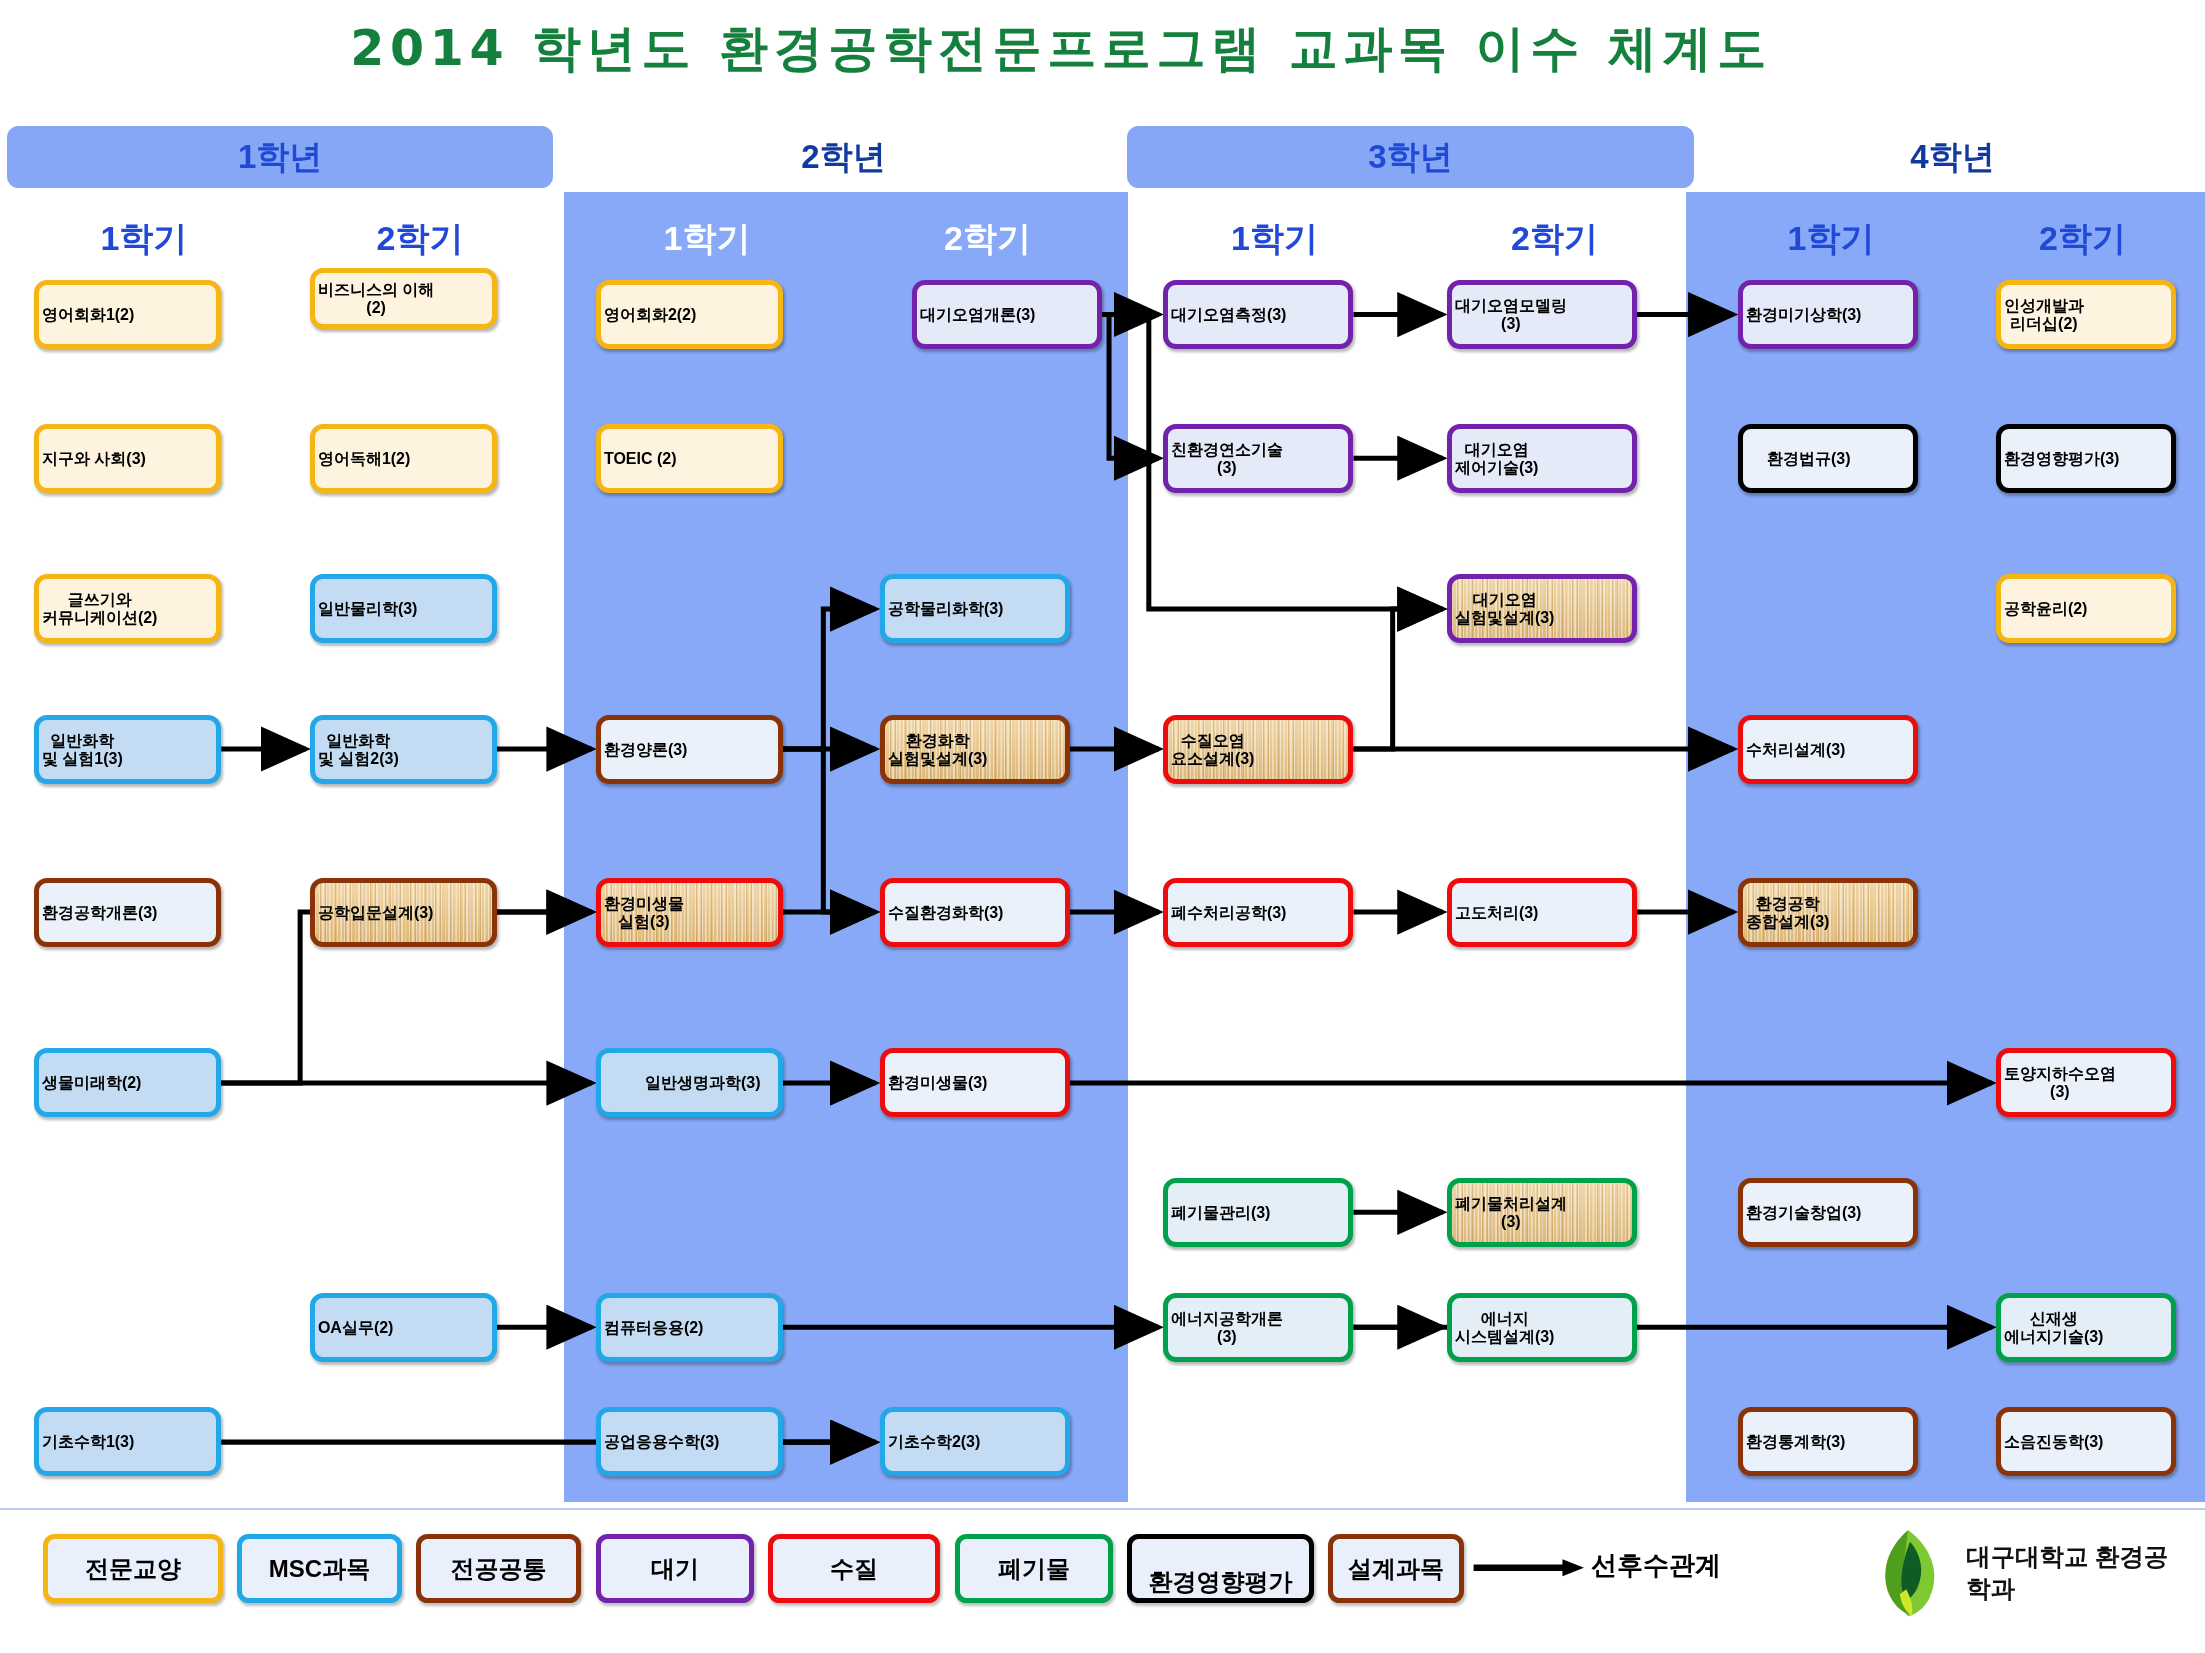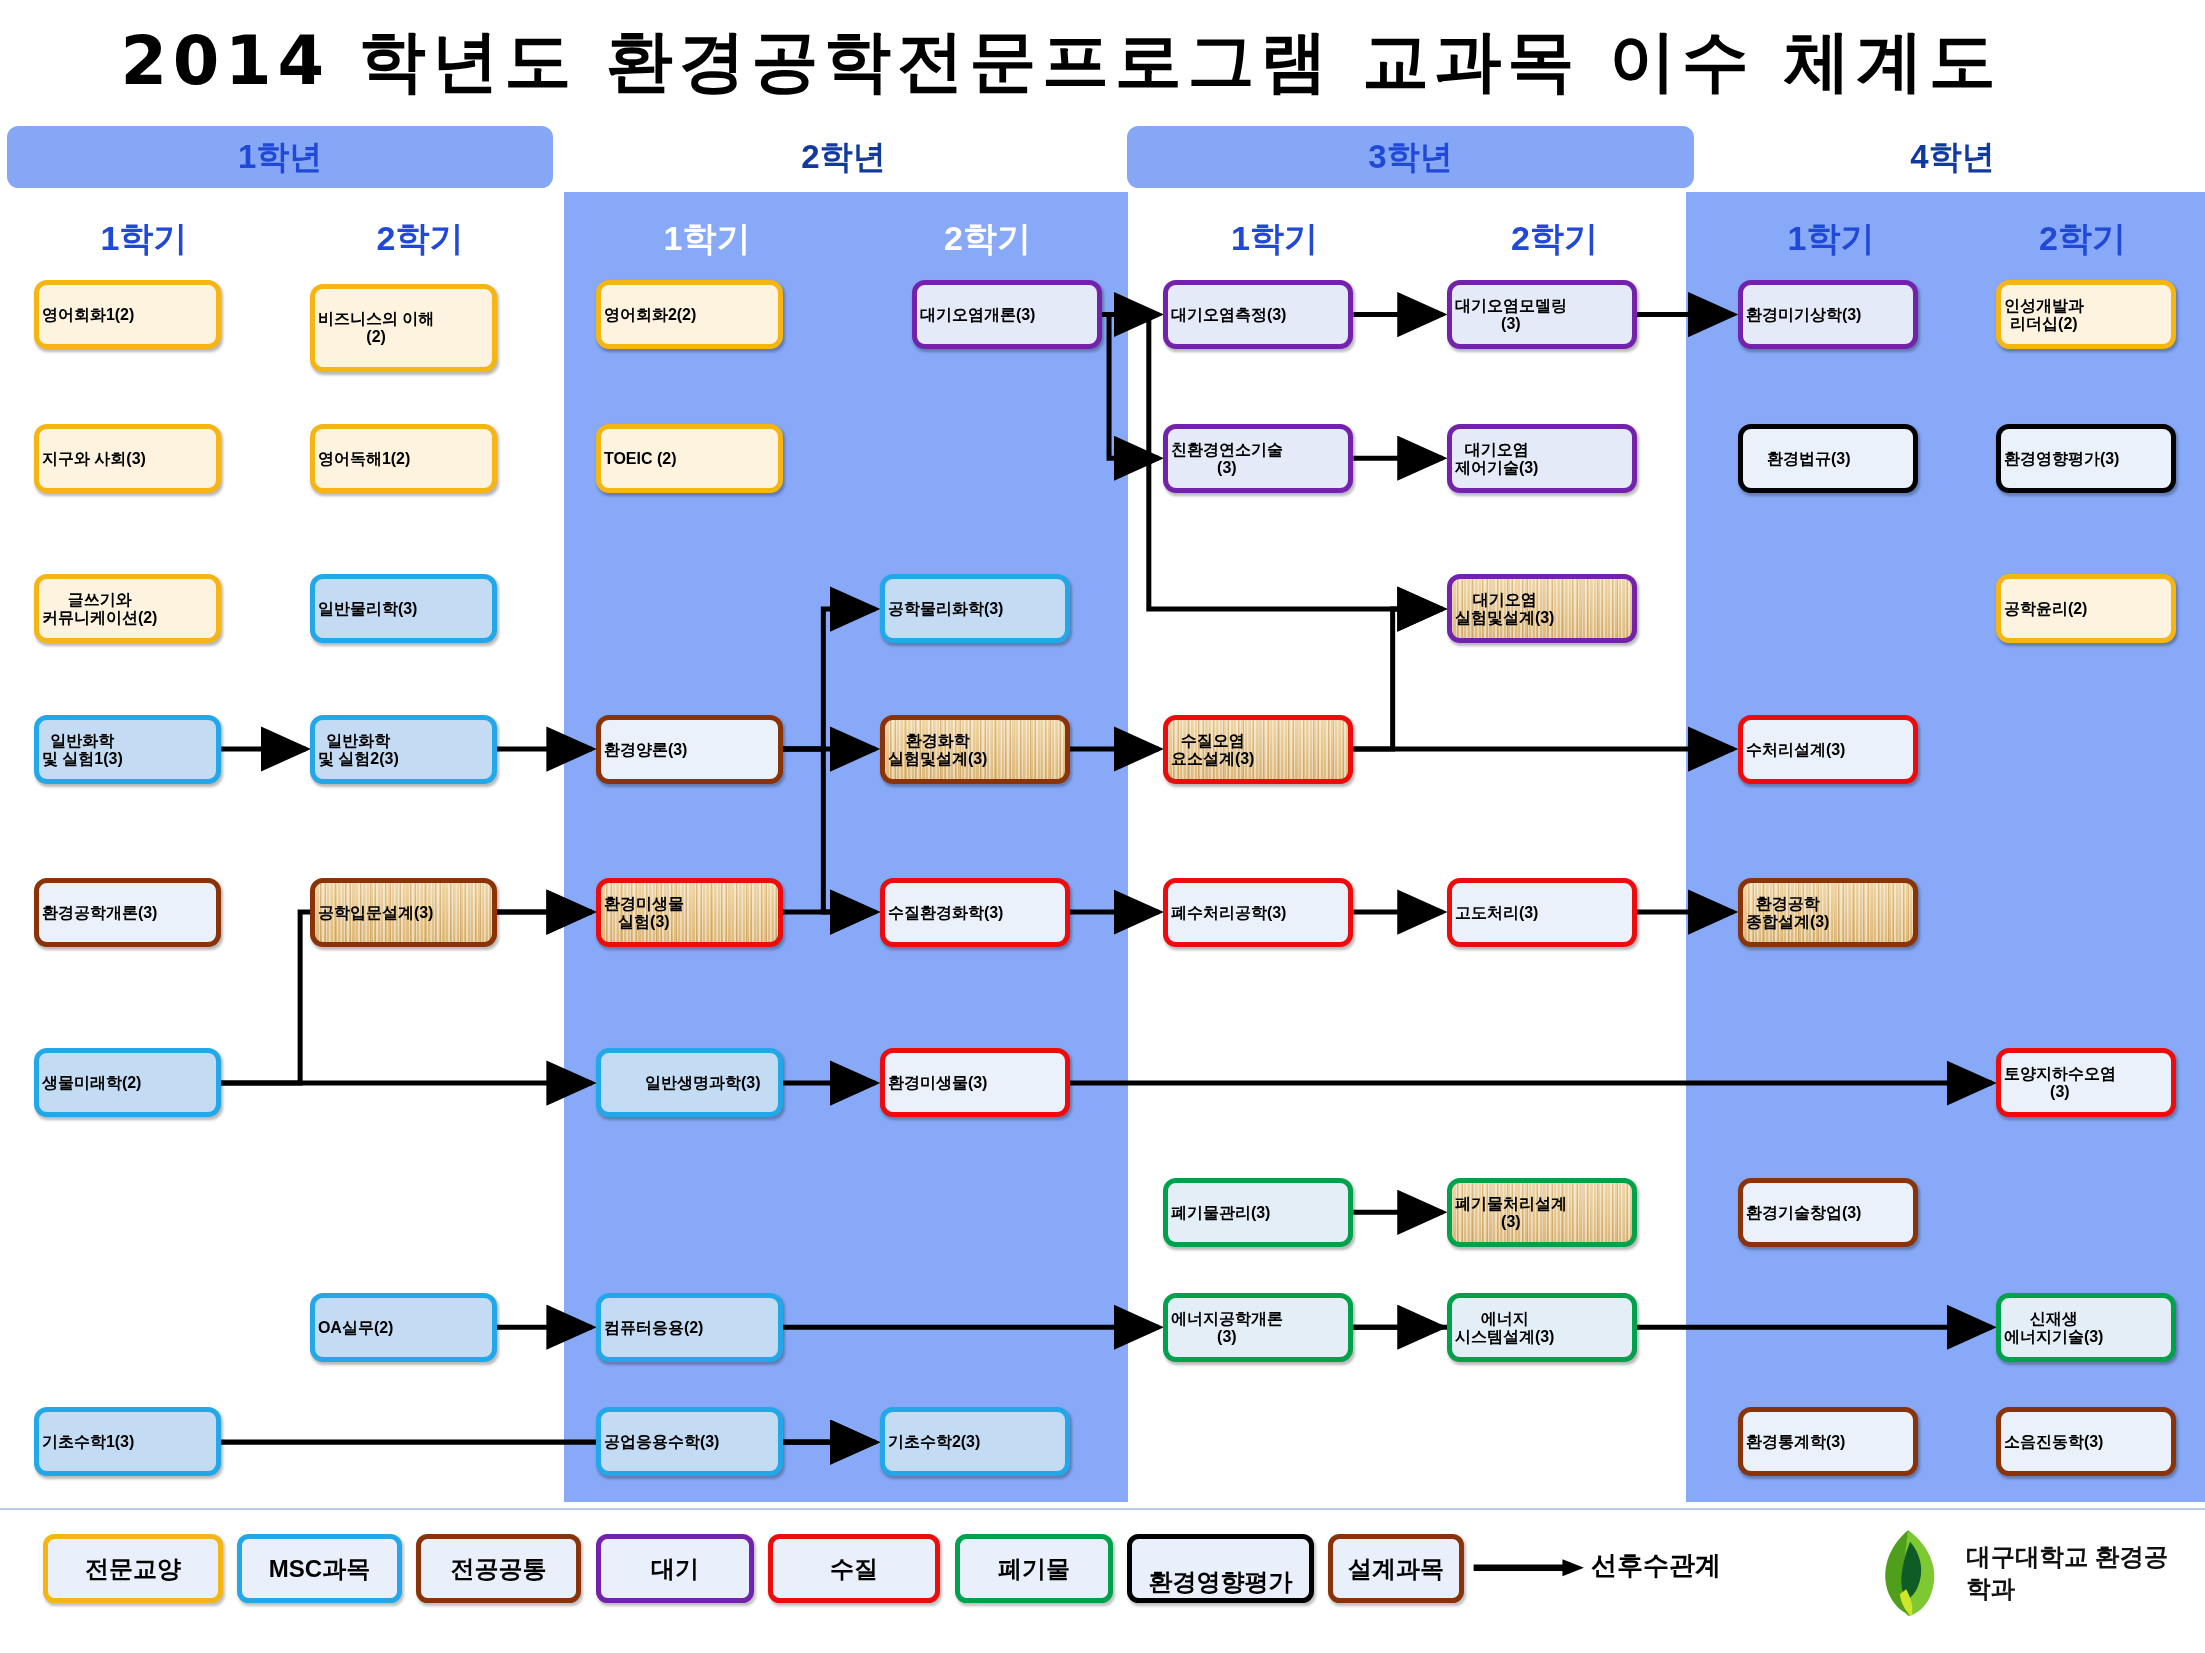--- a/index.html
+++ b/index.html
@@ -5,21 +5,21 @@
   html,body{margin:0;padding:0;background:#ffffff;}
   body{
     font-family:"Liberation Sans","DejaVu Sans",sans-serif;
     width:2205px;height:1654px;position:relative;overflow:hidden;
   }
   #stage{position:absolute;left:0;top:0;width:2205px;height:1654px;}
 
   
   .title{
     position:absolute;left:0;top:16px;width:2122px;text-align:center;
-    font-size:67px;font-weight:bold;color:#000000;letter-spacing:5.7px;
+    font-size:49px;font-weight:bold;color:#15803d;letter-spacing:5.7px;
     font-family:"DejaVu Sans",sans-serif;
   }
 
   
   .yearband{position:absolute;top:126px;height:62px;}
   .yearband .lbl{
     position:absolute;left:0;top:0;width:100%;height:100%;
     display:flex;align-items:center;justify-content:center;
     font-size:33px;font-weight:bold;color:#123a9e;
   }
@@ -173,21 +173,21 @@
   <div id="coursebox-layer">
       <div class="box c-gyoyang" style="left: 34px; top: 280px; width: 187px; height: 69px;"><span>영어회화1(2)</span></div>
       <div class="box c-gyoyang" style="left: 34px; top: 424px; width: 187px; height: 69px;"><span>지구와  사회(3)</span></div>
       <div class="box c-gyoyang" style="left: 34px; top: 574px; width: 187px; height: 69px;"><span>글쓰기와
 커뮤니케이션(2)</span></div>
       <div class="box c-msc" style="left: 34px; top: 715px; width: 187px; height: 69px;"><span>일반화학
 및  실험1(3)</span></div>
       <div class="box c-common" style="left: 34px; top: 878px; width: 187px; height: 69px;"><span>환경공학개론(3)</span></div>
       <div class="box c-msc" style="left: 34px; top: 1048px; width: 187px; height: 69px;"><span>생물미래학(2)</span></div>
       <div class="box c-msc" style="left: 34px; top: 1407px; width: 187px; height: 69px;"><span>기초수학1(3)</span></div>
-      <div class="box c-gyoyang" style="left: 310px; top: 284px; width: 187px; height: 88px;"><span>비즈니스의 이해
+      <div class="box c-gyoyang" style="left: 310px; top: 268px; width: 187px; height: 61px;"><span>비즈니스의 이해
 (2)</span></div>
       <div class="box c-gyoyang" style="left: 310px; top: 424px; width: 187px; height: 69px;"><span>영어독해1(2)</span></div>
       <div class="box c-msc" style="left: 310px; top: 574px; width: 187px; height: 69px;"><span>일반물리학(3)</span></div>
       <div class="box c-msc" style="left: 310px; top: 715px; width: 187px; height: 69px;"><span>일반화학
 및  실험2(3)</span></div>
       <div class="box c-common design" style="left: 310px; top: 878px; width: 187px; height: 69px;"><span>공학입문설계(3)</span></div>
       <div class="box c-msc" style="left: 310px; top: 1293px; width: 187px; height: 69px;"><span>OA실무(2)</span></div>
       <div class="box c-gyoyang" style="left: 596px; top: 280px; width: 187px; height: 69px;"><span>영어회화2(2)</span></div>
       <div class="box c-gyoyang" style="left: 596px; top: 424px; width: 187px; height: 69px;"><span>TOEIC  (2)</span></div>
       <div class="box c-common" style="left: 596px; top: 715px; width: 187px; height: 69px;"><span>환경양론(3)</span></div>

